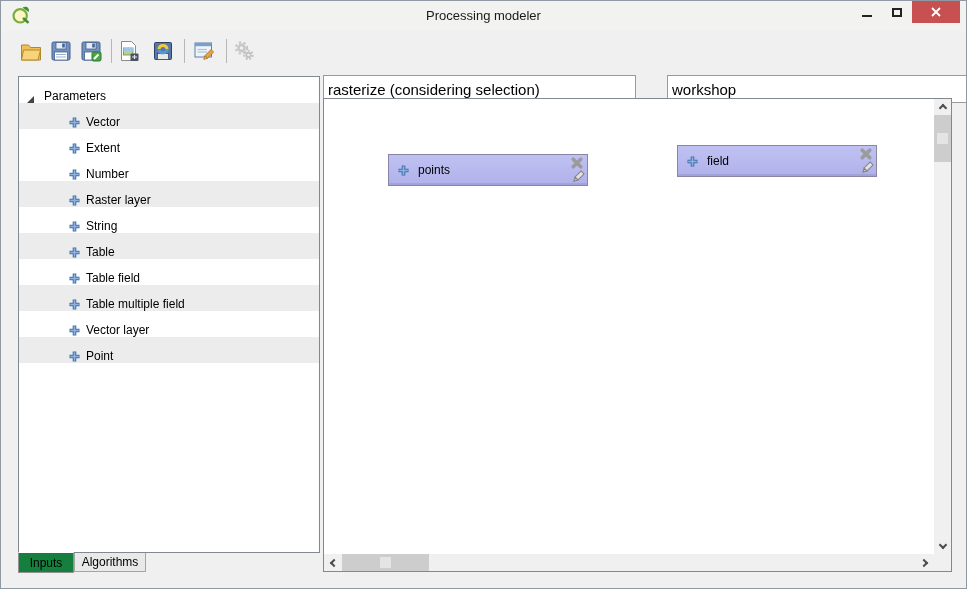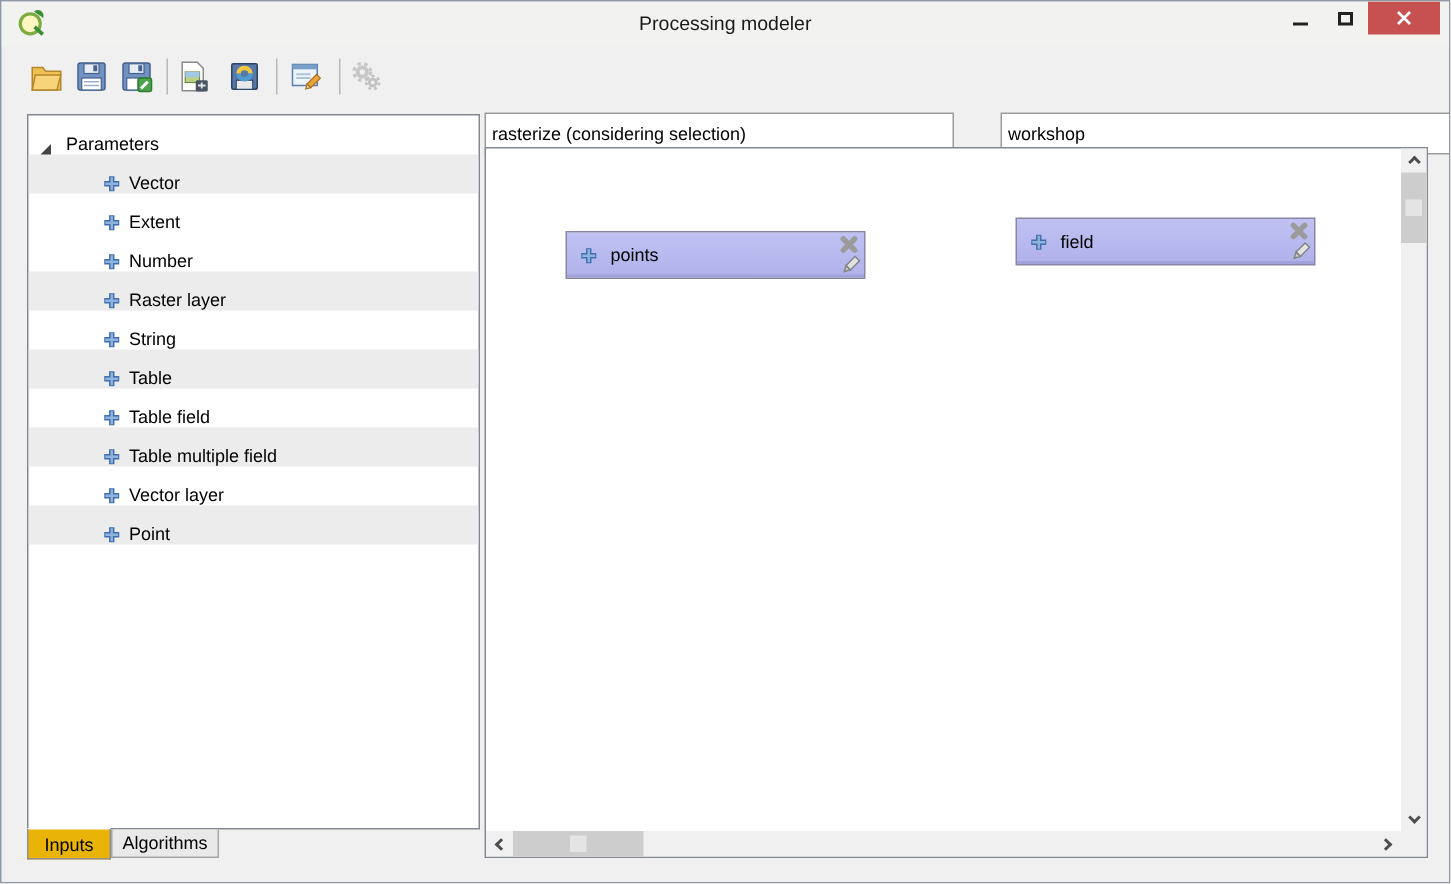--- a/index.html
+++ b/index.html
@@ -28,32 +28,32 @@
   .tree-row { height:26px; display:flex; align-items:flex-end; }
   .tree-row.stripe { background:#ececec; }
   .expander { width:0; height:0; border-left:7px solid transparent; border-bottom:7px solid #444; margin-left:8px; margin-right:10px; }
   .tree-root-label { font-size:12px; }
   .plus-icon { width:13px; height:13px; flex:0 0 13px; }
   .tree-item .plus-icon { margin-left:49px; margin-right:5px; }
   .tree-label { font-size:12px; white-space:nowrap; }
 
   
   .tab { position:absolute; display:flex; align-items:center; justify-content:center; font-size:12px; }
-  .tab-inputs { left:17px; top:551px; width:56px; height:21px; background:#eab308; border:1px solid #929292; border-top:1px solid #fff; z-index:2; }
+  .tab-inputs { left:17px; top:551px; width:56px; height:21px; background:#15803d; border:1px solid #929292; border-top:1px solid #fff; z-index:2; }
   .tab-algorithms { left:73px; top:552px; width:72px; height:19px; background:#e9e9e9; border:1px solid #a5a5a5; border-top:none; }
 
   
-  .txt { position:absolute; top:74px; height:21px; border:1px solid #9a9a9a; background:#fff; font-family:"Liberation Sans", sans-serif; font-size:12px; padding:13px 4px; }
+  .txt { position:absolute; top:74px; height:21px; border:1px solid #9a9a9a; background:#fff; font-family:"Liberation Sans", sans-serif; font-size:15px; padding:13px 4px; }
   .txt-name { left:322px; width:313px; }
   .txt-group { left:638px; width:313px;margin-left:28px; }
 
   
   .canvas { position:absolute; left:322px; top:97px; width:629px; height:474px; background:#fff; border:1px solid #828790; }
   .node { position:absolute; width:200px; height:32px; background:linear-gradient(#c0c1f2,#b0b1ea); border:1px solid #8787a5; box-shadow: inset 0 -2px 0 rgba(80,80,140,.15); }
-  .node-points { left:53px; top:55px;padding-left:44px; }
+  .node-points { left:64px; top:55px;padding-left:44px; }
   .node-field { left:353px; top:46px; }
   .node .plus-icon { position:absolute; left:8px; top:9px; }
   .node-label { position:absolute; left:29px; top:8px; font-size:12px; }
   .node-del { position:absolute; right:3px; top:1px; width:14px; height:14px; }
   .node-edit { position:absolute; right:2px; top:15px; width:14px; height:14px; }
 
   
   .vscroll { position:absolute; right:0; top:0; width:17px; height:455px; background:#f0f0f0; }
   .hscroll { position:absolute; left:0; bottom:0; width:610px; height:17px; background:#f0f0f0; }
   .corner { position:absolute; right:0; bottom:0; width:17px; height:17px; background:#f0f0f0; }

